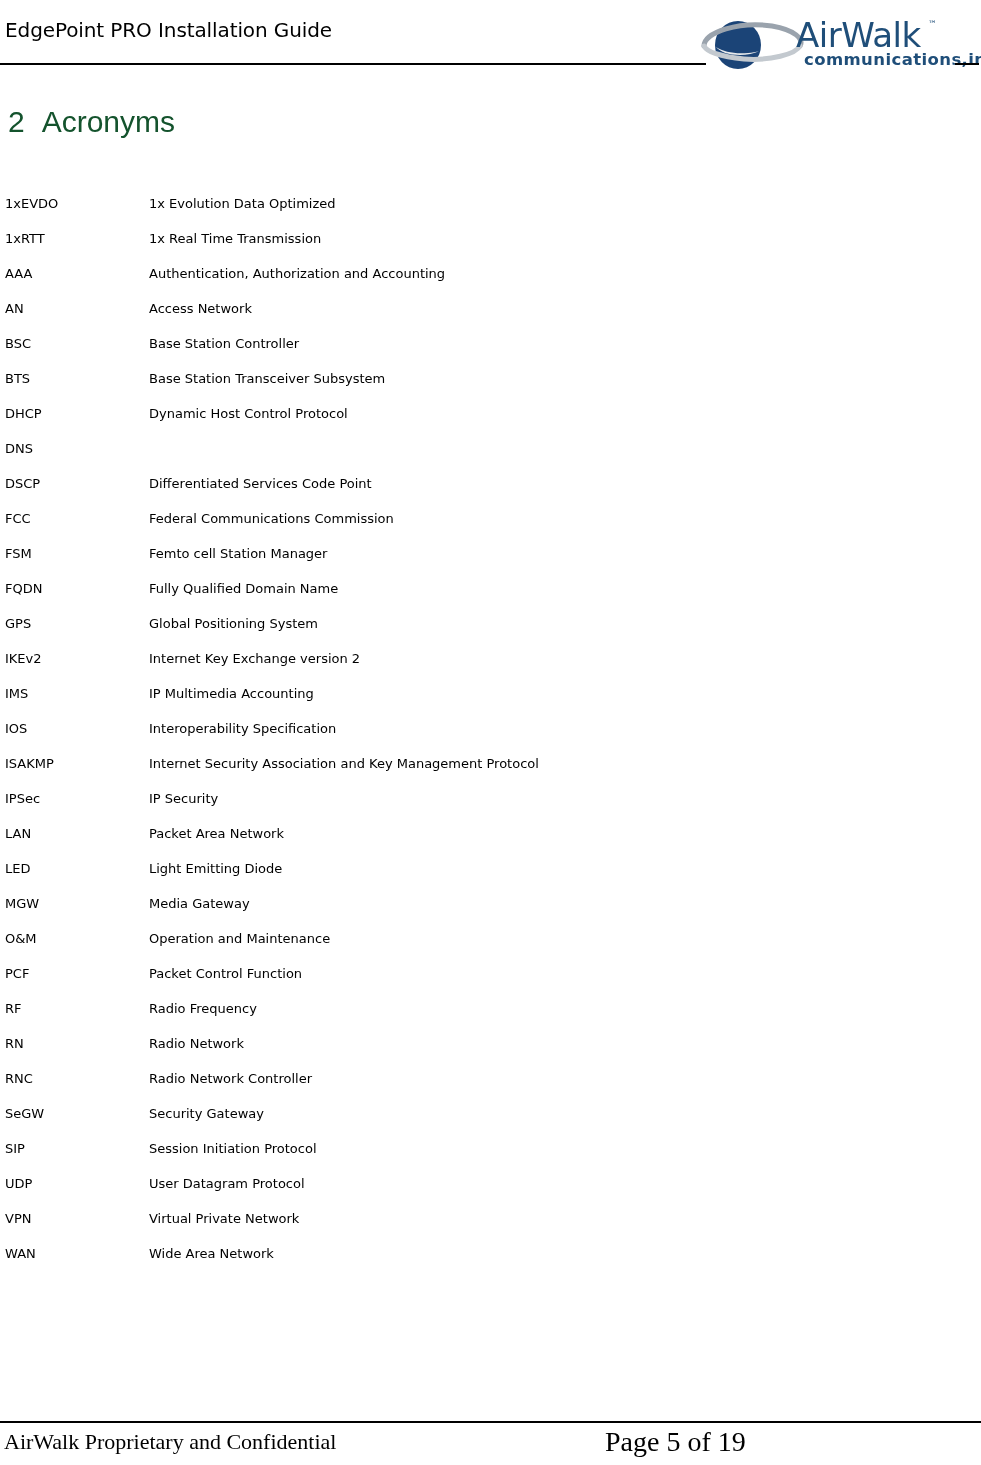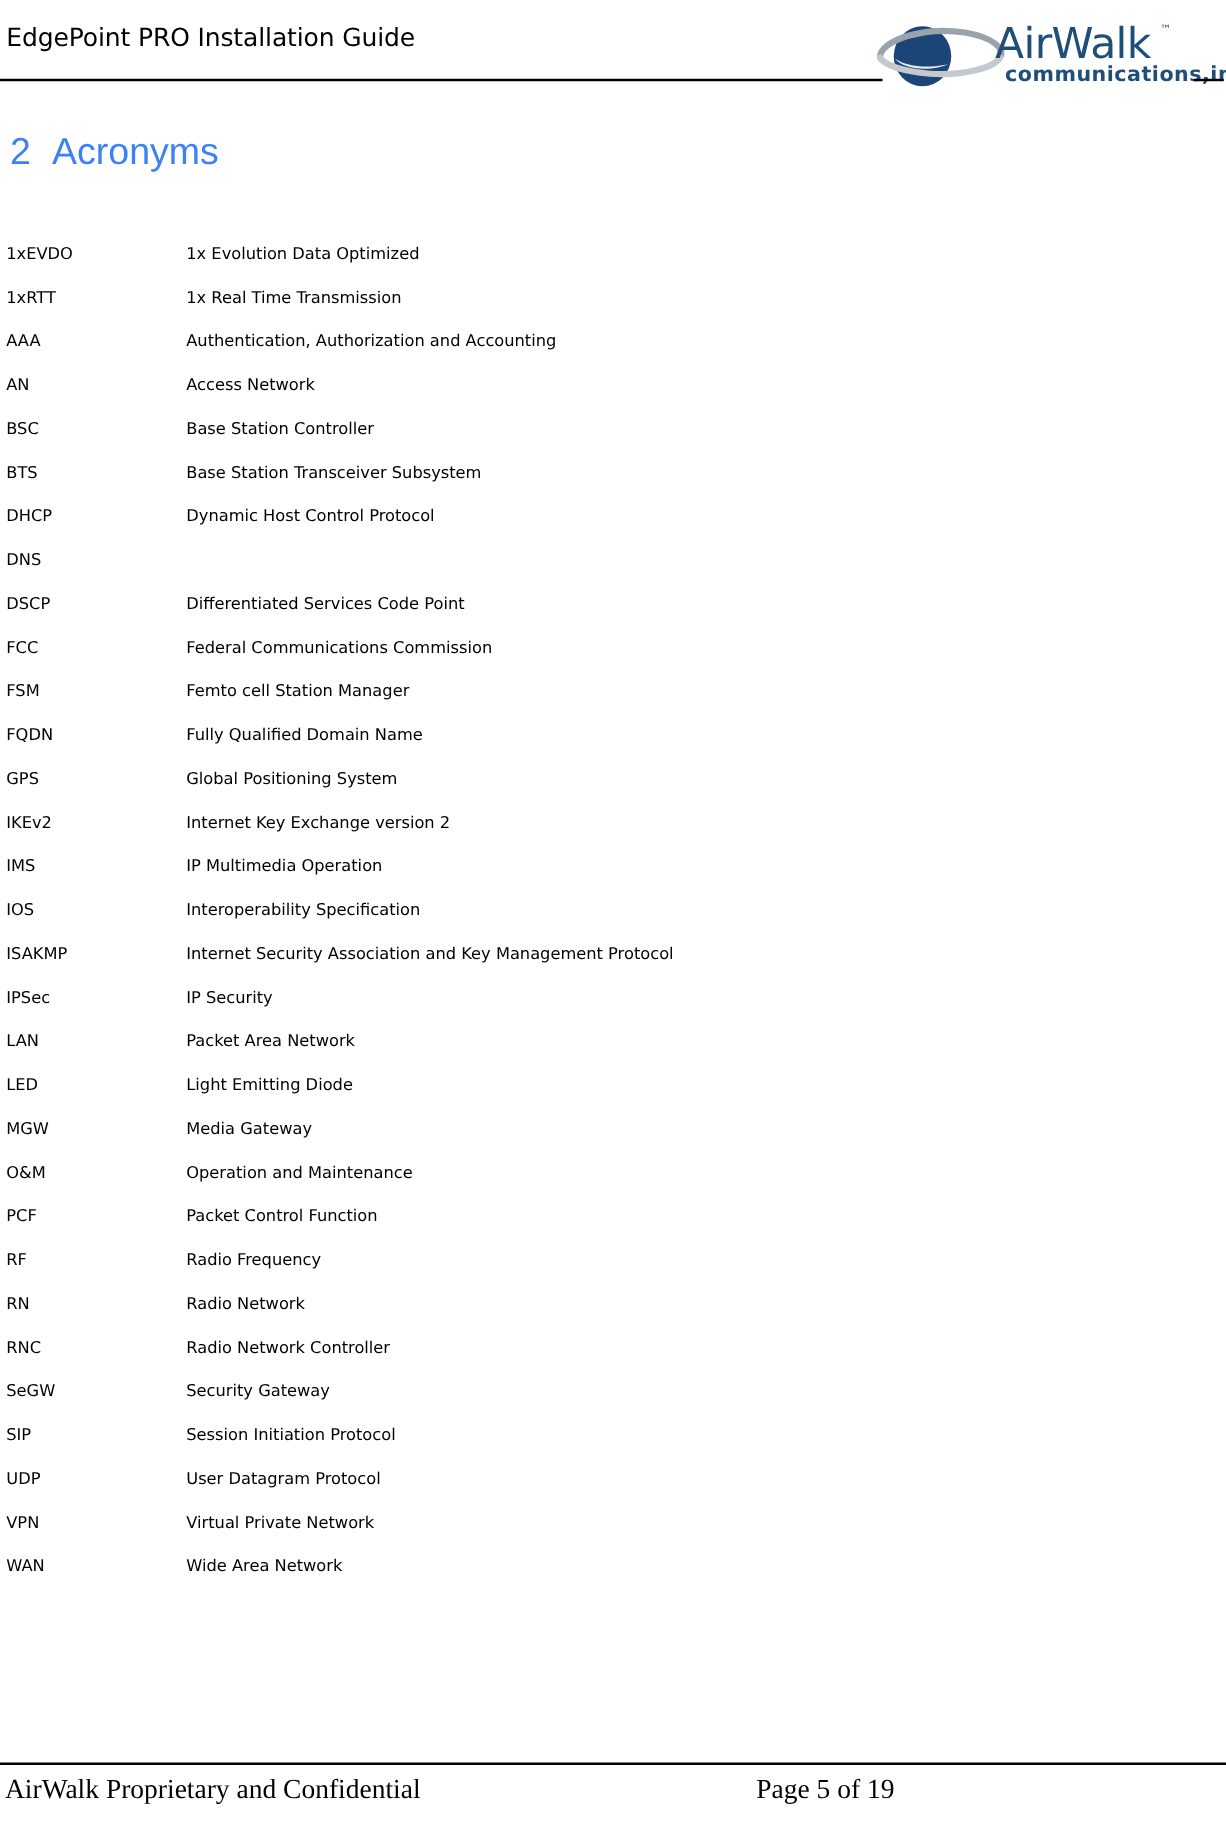--- a/index.html
+++ b/index.html
@@ -105,21 +105,21 @@
 
   
   .section-heading {
     position: absolute;
     left: 8px;
     top: 104px;
     font-family: "Liberation Sans", sans-serif;
     font-size: 30px;
     line-height: 36px;
     font-weight: 400;
-    color: #3b82f6;
+    color: #14532d;
     white-space: nowrap;
   }
   .section-heading .num {
     display: inline-block;
     margin-right: 17px;
   }
 
   
   .acronyms {
     position: absolute;
@@ -149,21 +149,21 @@
     line-height: 35px;
     color: #000000;
   }
 
   
   .footer {
     position: absolute;
     left: 0;
     bottom: 0;
     width: 981px;
-    height: 55px;
+    height: 44px;
     margin-top: 20px;
   }
   .footer-rule {
     position: absolute;
     left: 0px;
     top: 0px;
     width: 981px;
     height: 0;
     border-top: 2px solid #000000;
   }
@@ -175,21 +175,21 @@
     font-size: 22px;
     line-height: 26px;
     color: #000000;
     white-space: nowrap;
   }
   .footer-page {
     position: absolute;
     left: 605px;
     top: 8px;
     font-family: "Liberation Serif", serif;
-    font-size: 22px;
+    font-size: 28px;
     line-height: 26px;
     color: #000000;
     white-space: nowrap;
   }
 </style>
 </head>
 <body>
 
 <div class="page">
 
@@ -271,21 +271,21 @@
       <div class="acronym-row">
         <span class="acronym-term">GPS</span>
         <span class="acronym-def">Global Positioning System</span>
       </div>
       <div class="acronym-row">
         <span class="acronym-term">IKEv2</span>
         <span class="acronym-def">Internet Key Exchange version 2</span>
       </div>
       <div class="acronym-row">
         <span class="acronym-term">IMS</span>
-        <span class="acronym-def">IP Multimedia Operation</span>
+        <span class="acronym-def">IP Multimedia Accounting</span>
       </div>
       <div class="acronym-row">
         <span class="acronym-term">IOS</span>
         <span class="acronym-def">Interoperability Specification</span>
       </div>
       <div class="acronym-row">
         <span class="acronym-term">ISAKMP</span>
         <span class="acronym-def">Internet Security Association and Key Management Protocol</span>
       </div>
       <div class="acronym-row">

